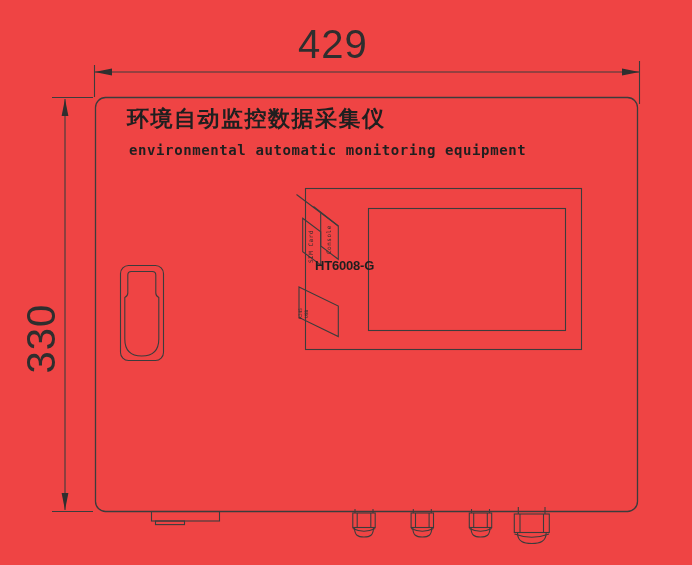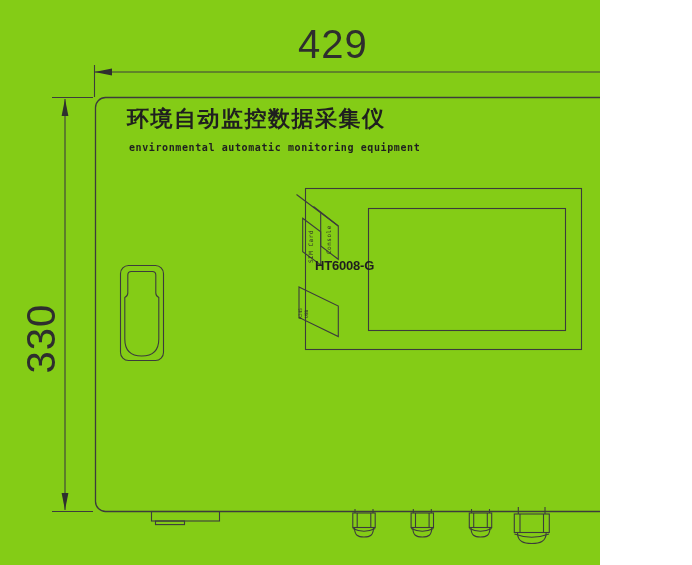--- a/index.html
+++ b/index.html
@@ -1,27 +1,27 @@
 <!DOCTYPE html>
 <html><head>
 <meta charset="utf-8">
 <style>
   html,body{margin:0;padding:0;background:#fff;}
   #canvas{
-    position:relative;width:600px;height:565px;background:#84cc16;overflow:hidden;
+    position:relative;width:692px;height:565px;background:#ef4444;overflow:hidden;
     font-family:"Liberation Sans",sans-serif;color:#2b2b2b;
   }
   #linework{position:absolute;left:0;top:0;width:692px;height:565px;}
   .txt{position:absolute;white-space:nowrap;}
   .dim-label{font-size:40px;font-weight:400;color:#2e2e2e;letter-spacing:1px;}
   #dim-width-label{left:298px;top:22px;}
   #dim-height-label{left:-59px;top:316px;width:200px;text-align:center;
     transform:rotate(-90deg);transform-origin:center;}
   #title-zh{left:127px;top:104px;font-size:22px;font-weight:700;letter-spacing:1.5px;color:#1f1f1f;}
-  #title-en{left:129px;top:142px;font-size:10px;font-weight:700;letter-spacing:0.6px;
+  #title-en{left:129px;top:142px;font-size:14px;font-weight:700;letter-spacing:0.6px;
     font-family:"DejaVu Sans Mono",monospace;color:#1f1f1f;text-align:right;}
   #model-label{left:315px;top:258px;font-size:13px;font-weight:700;letter-spacing:-0.2px;color:#1f1f1f;}
   .vtext{writing-mode:vertical-rl;transform:rotate(180deg);
     font-family:"DejaVu Sans Mono",monospace;color:#2b2b2b;}
   #port-console{left:325px;top:218px;height:36px;font-size:6px;letter-spacing:0.5px;}
   #port-sim{left:307px;top:225px;height:38px;font-size:6px;letter-spacing:0.5px;}
   #port-rj45{left:298px;top:292px;height:27px;font-size:4.5px;}
   #port-usb{left:304px;top:295px;height:23px;font-size:4.5px;}
 </style>
 </head>

